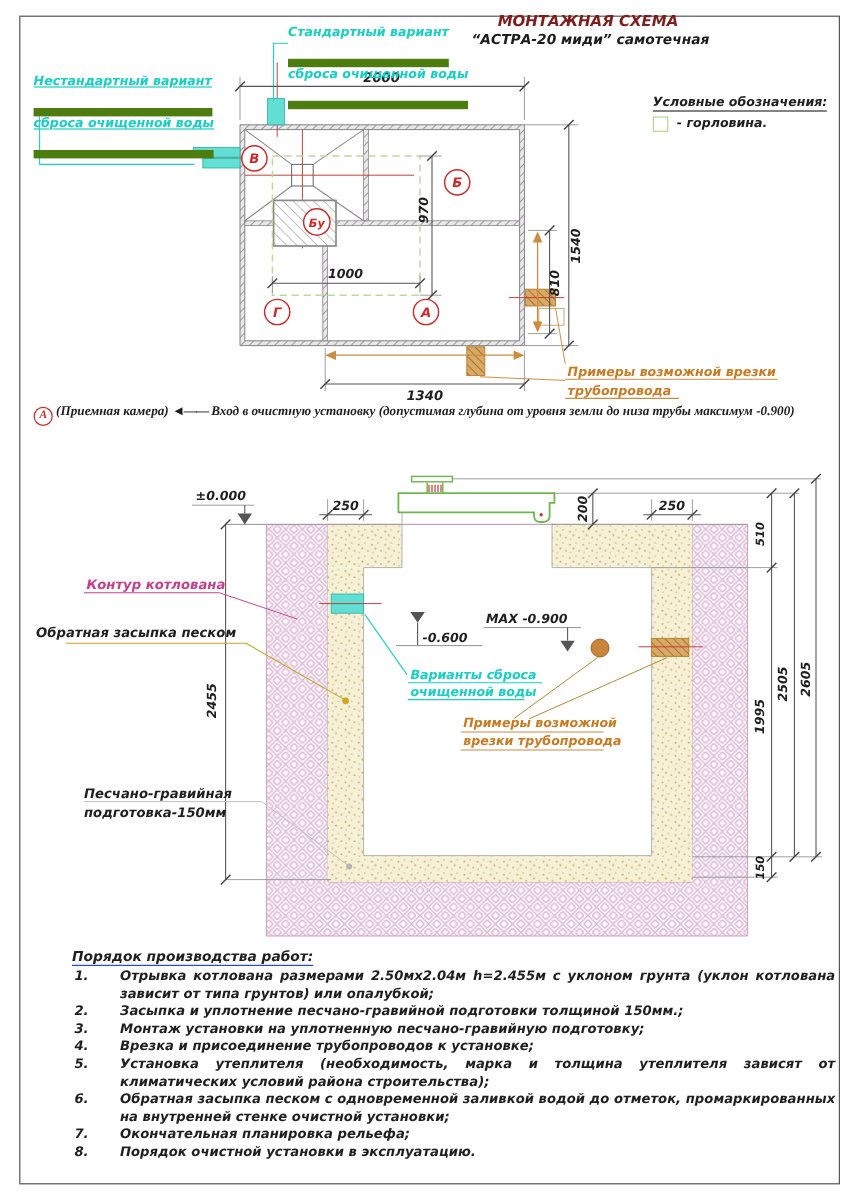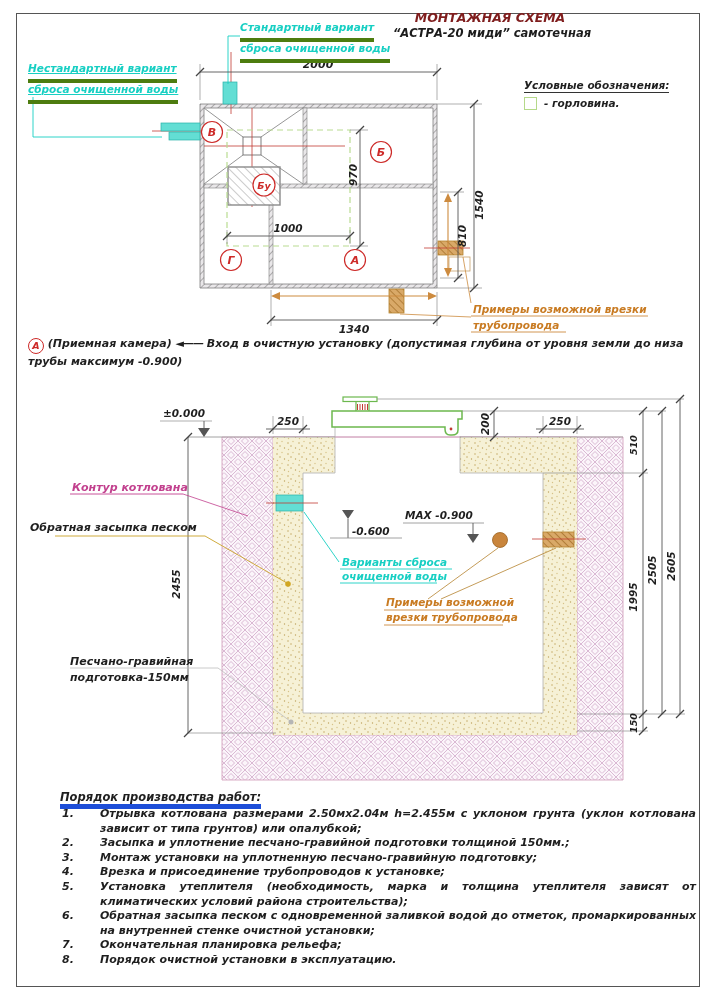--- a/index.html
+++ b/index.html
@@ -6,34 +6,34 @@
   .sheet{position:relative;width:716px;height:999px;background:#fff;overflow:hidden;
          font-family:"DejaVu Sans",sans-serif;}
   .frame{position:absolute;left:16px;top:13px;width:682px;height:972px;
          border:1.5px solid #555;pointer-events:none;}
   svg{position:absolute;left:0;top:0;}
   .abs{position:absolute;}
   .it{font-style:italic;font-weight:700;}
   .title1{left:330px;top:10px;width:320px;text-align:center;font-size:12.5px;color:#7f1d1d;}
   .title2{left:332px;top:26px;width:320px;text-align:center;font-size:11.5px;color:#1c1c1c;}
   .lbl-cyan{color:#17cfc3;font-size:10.5px;line-height:13px;}
-  .lbl-cyan span{display:block;width:max-content;border-bottom:4px solid #4d7c0f;padding-bottom:4px;}
+  .lbl-cyan span{display:block;width:max-content;border-bottom:7px solid #4d7c0f;padding-bottom:15px;}
   .std{left:240px;top:21px;}
   .nonstd{left:28px;top:62px;text-decoration:underline;}
-  .legend{left:524px;top:79px;font-size:10.5px;line-height:13.2px;color:#1f1f1f;}
+  .legend{left:544px;top:79px;font-size:10.5px;line-height:13.2px;color:#1f1f1f;}
   .legend .lg-title{width:max-content;border-bottom:1px solid #333;margin-bottom:2px;}
   .lg-gorl{display:flex;align-items:center;gap:7px;margin-top:4px;}
   .lg-sq{width:11px;height:11px;border:1.2px solid #b5d98a;background:#fff;display:inline-block;}
   .notes{left:28px;top:336px;width:666px;font-size:11px;line-height:15px;color:#1f1f1f;}
-  .notes p{margin:0 0 5px 0;}
+  .notes p{margin:0 0 5px 0;font-family:Liberation Serif, serif;}
   .circ{display:inline-flex;width:14px;height:14px;border:1.2px solid #cd2a28;border-radius:50%;
         align-items:center;justify-content:center;color:#cd2a28;font-size:9.5px;vertical-align:-2px;}
   .arr{letter-spacing:-1px;}
   .wo-title{left:60px;top:790px;font-size:11.5px;color:#1f1f1f;width:max-content;
-            border-bottom:5px solid #1d4ed8;}
+            border-bottom:1px solid #1d4ed8;}
   .wo-list{left:62px;top:807px;width:634px;font-size:11px;line-height:14.6px;color:#1f1f1f;}
   .wo-item{display:flex;}
   .wo-num{flex:0 0 38px;}
   .wo-txt{flex:1;text-align:justify;}
   .t{font-family:"DejaVu Sans",sans-serif;font-style:italic;font-weight:700;fill:#1f1f1f;}
   .dim{font-size:10.5px;}
   .dimL{font-size:11px;}
   .red{fill:#cd2a28;}
   .cy{fill:#17cfc3;}
   .or{fill:#c97b22;}

